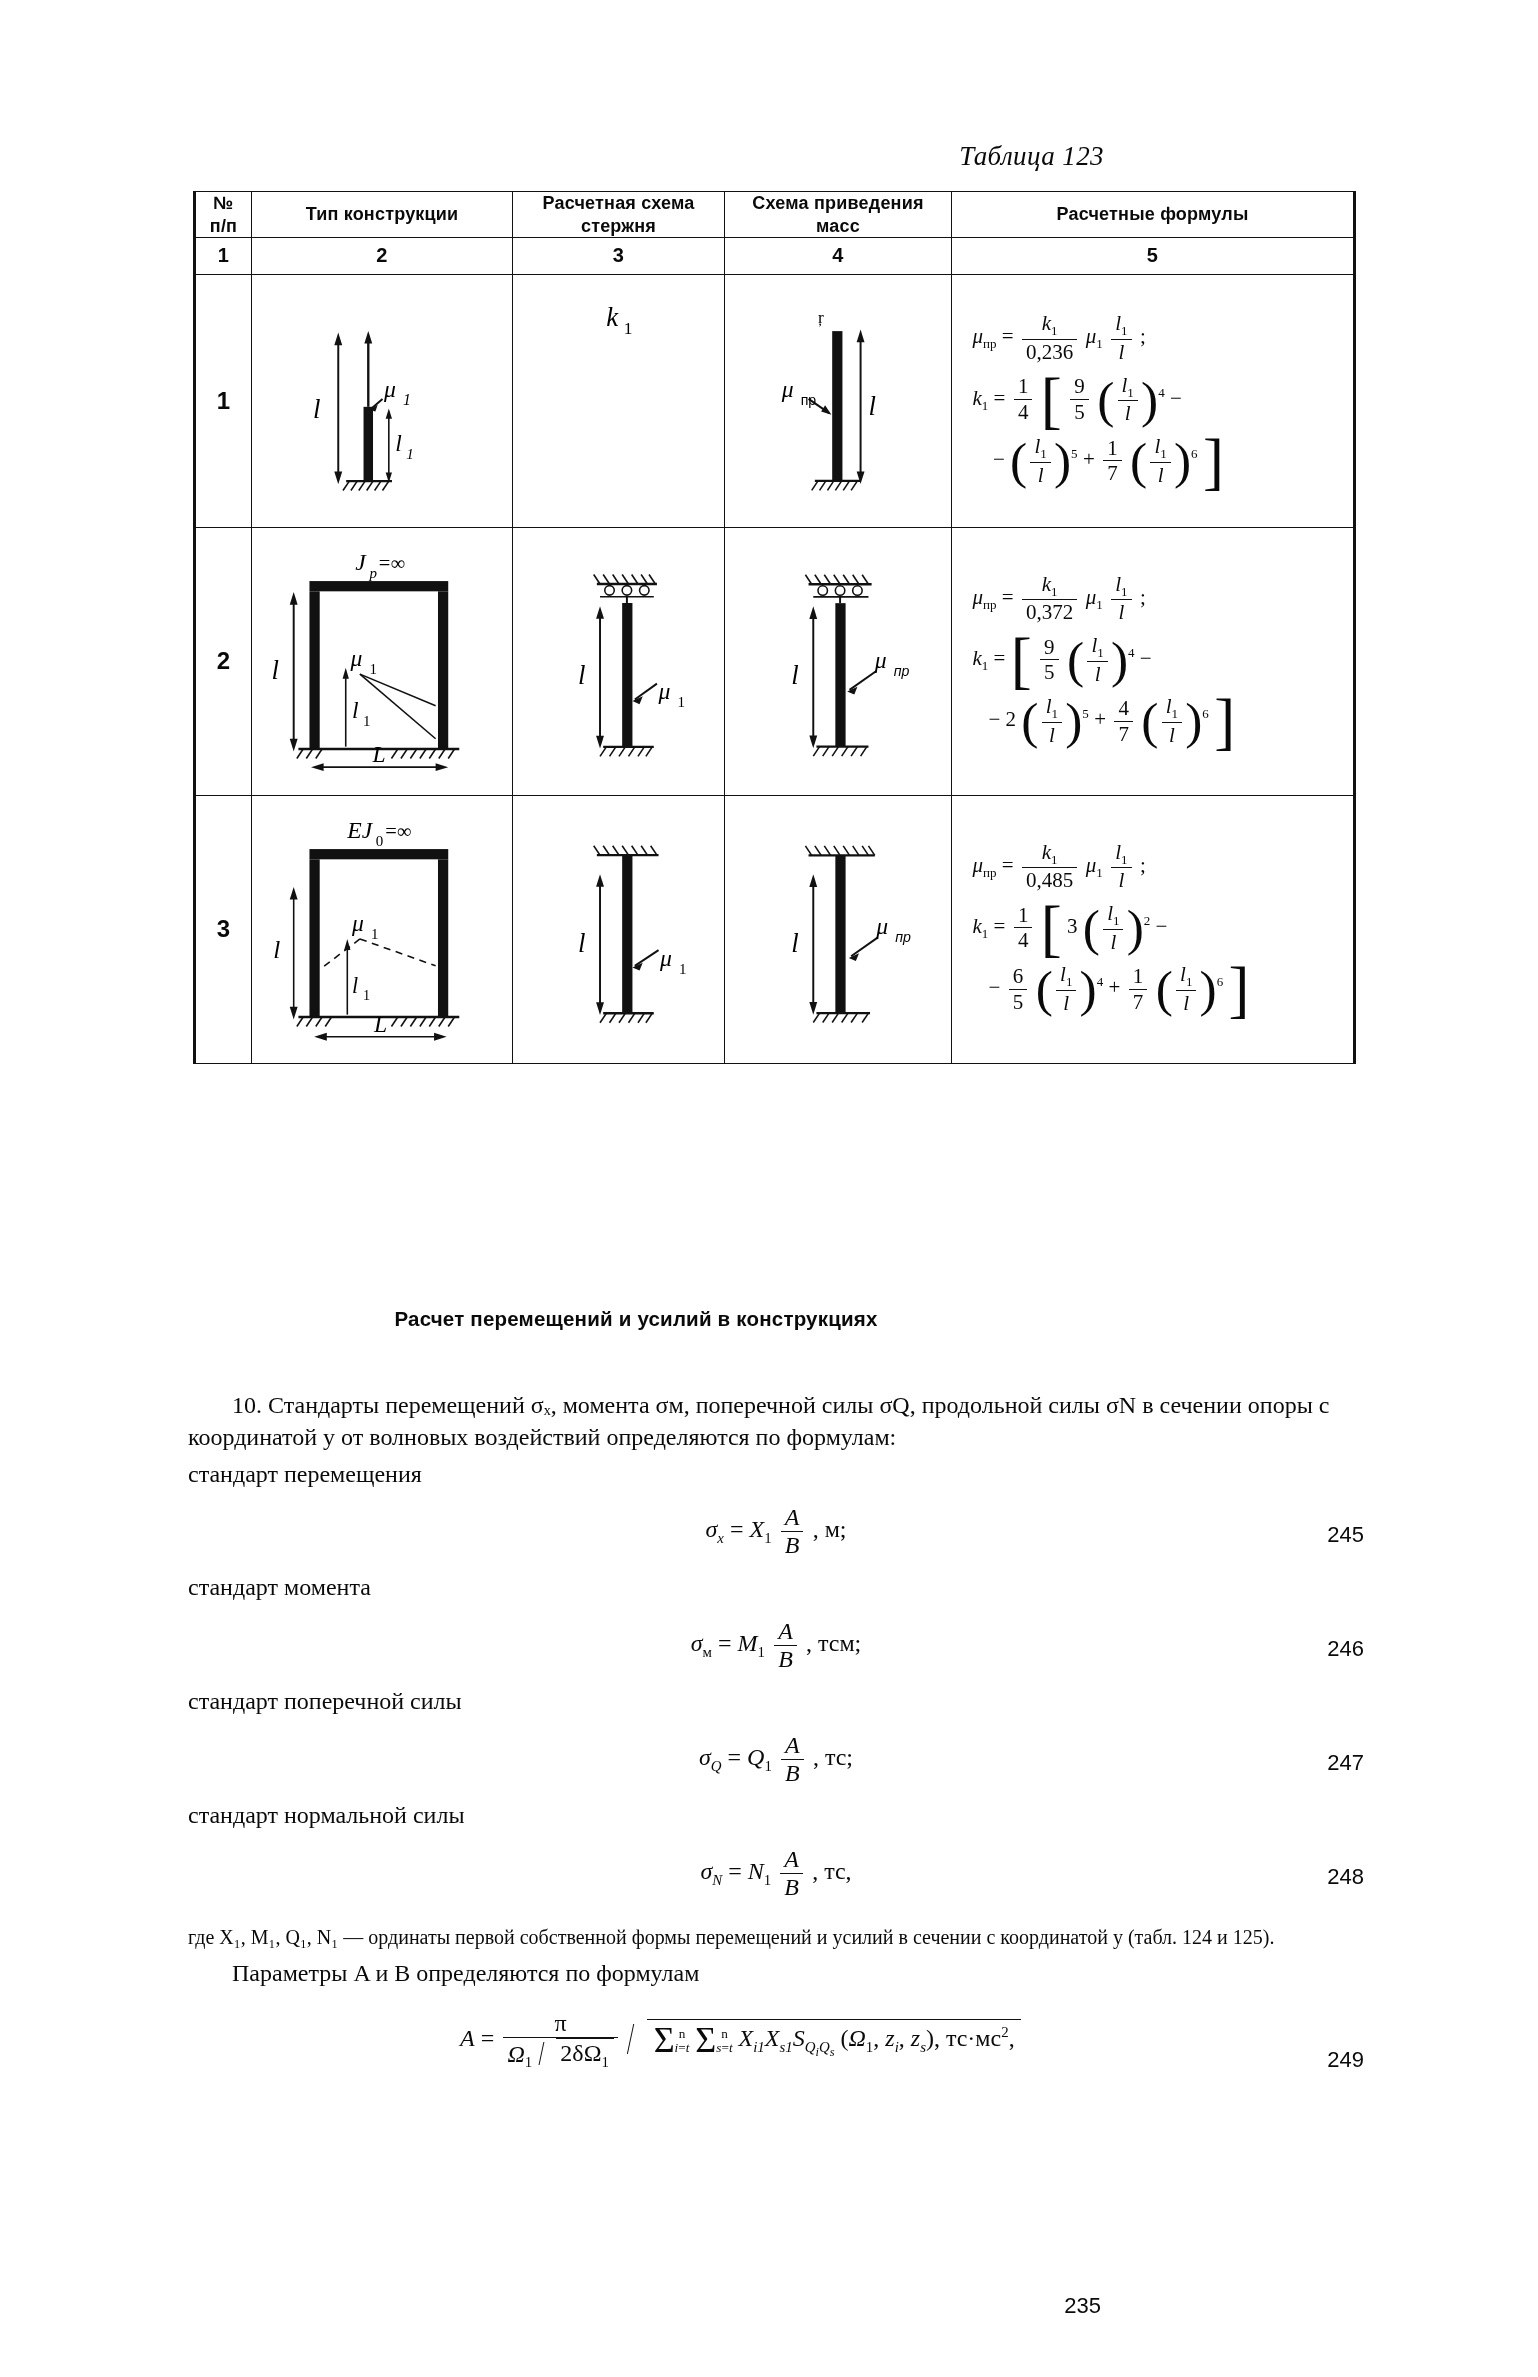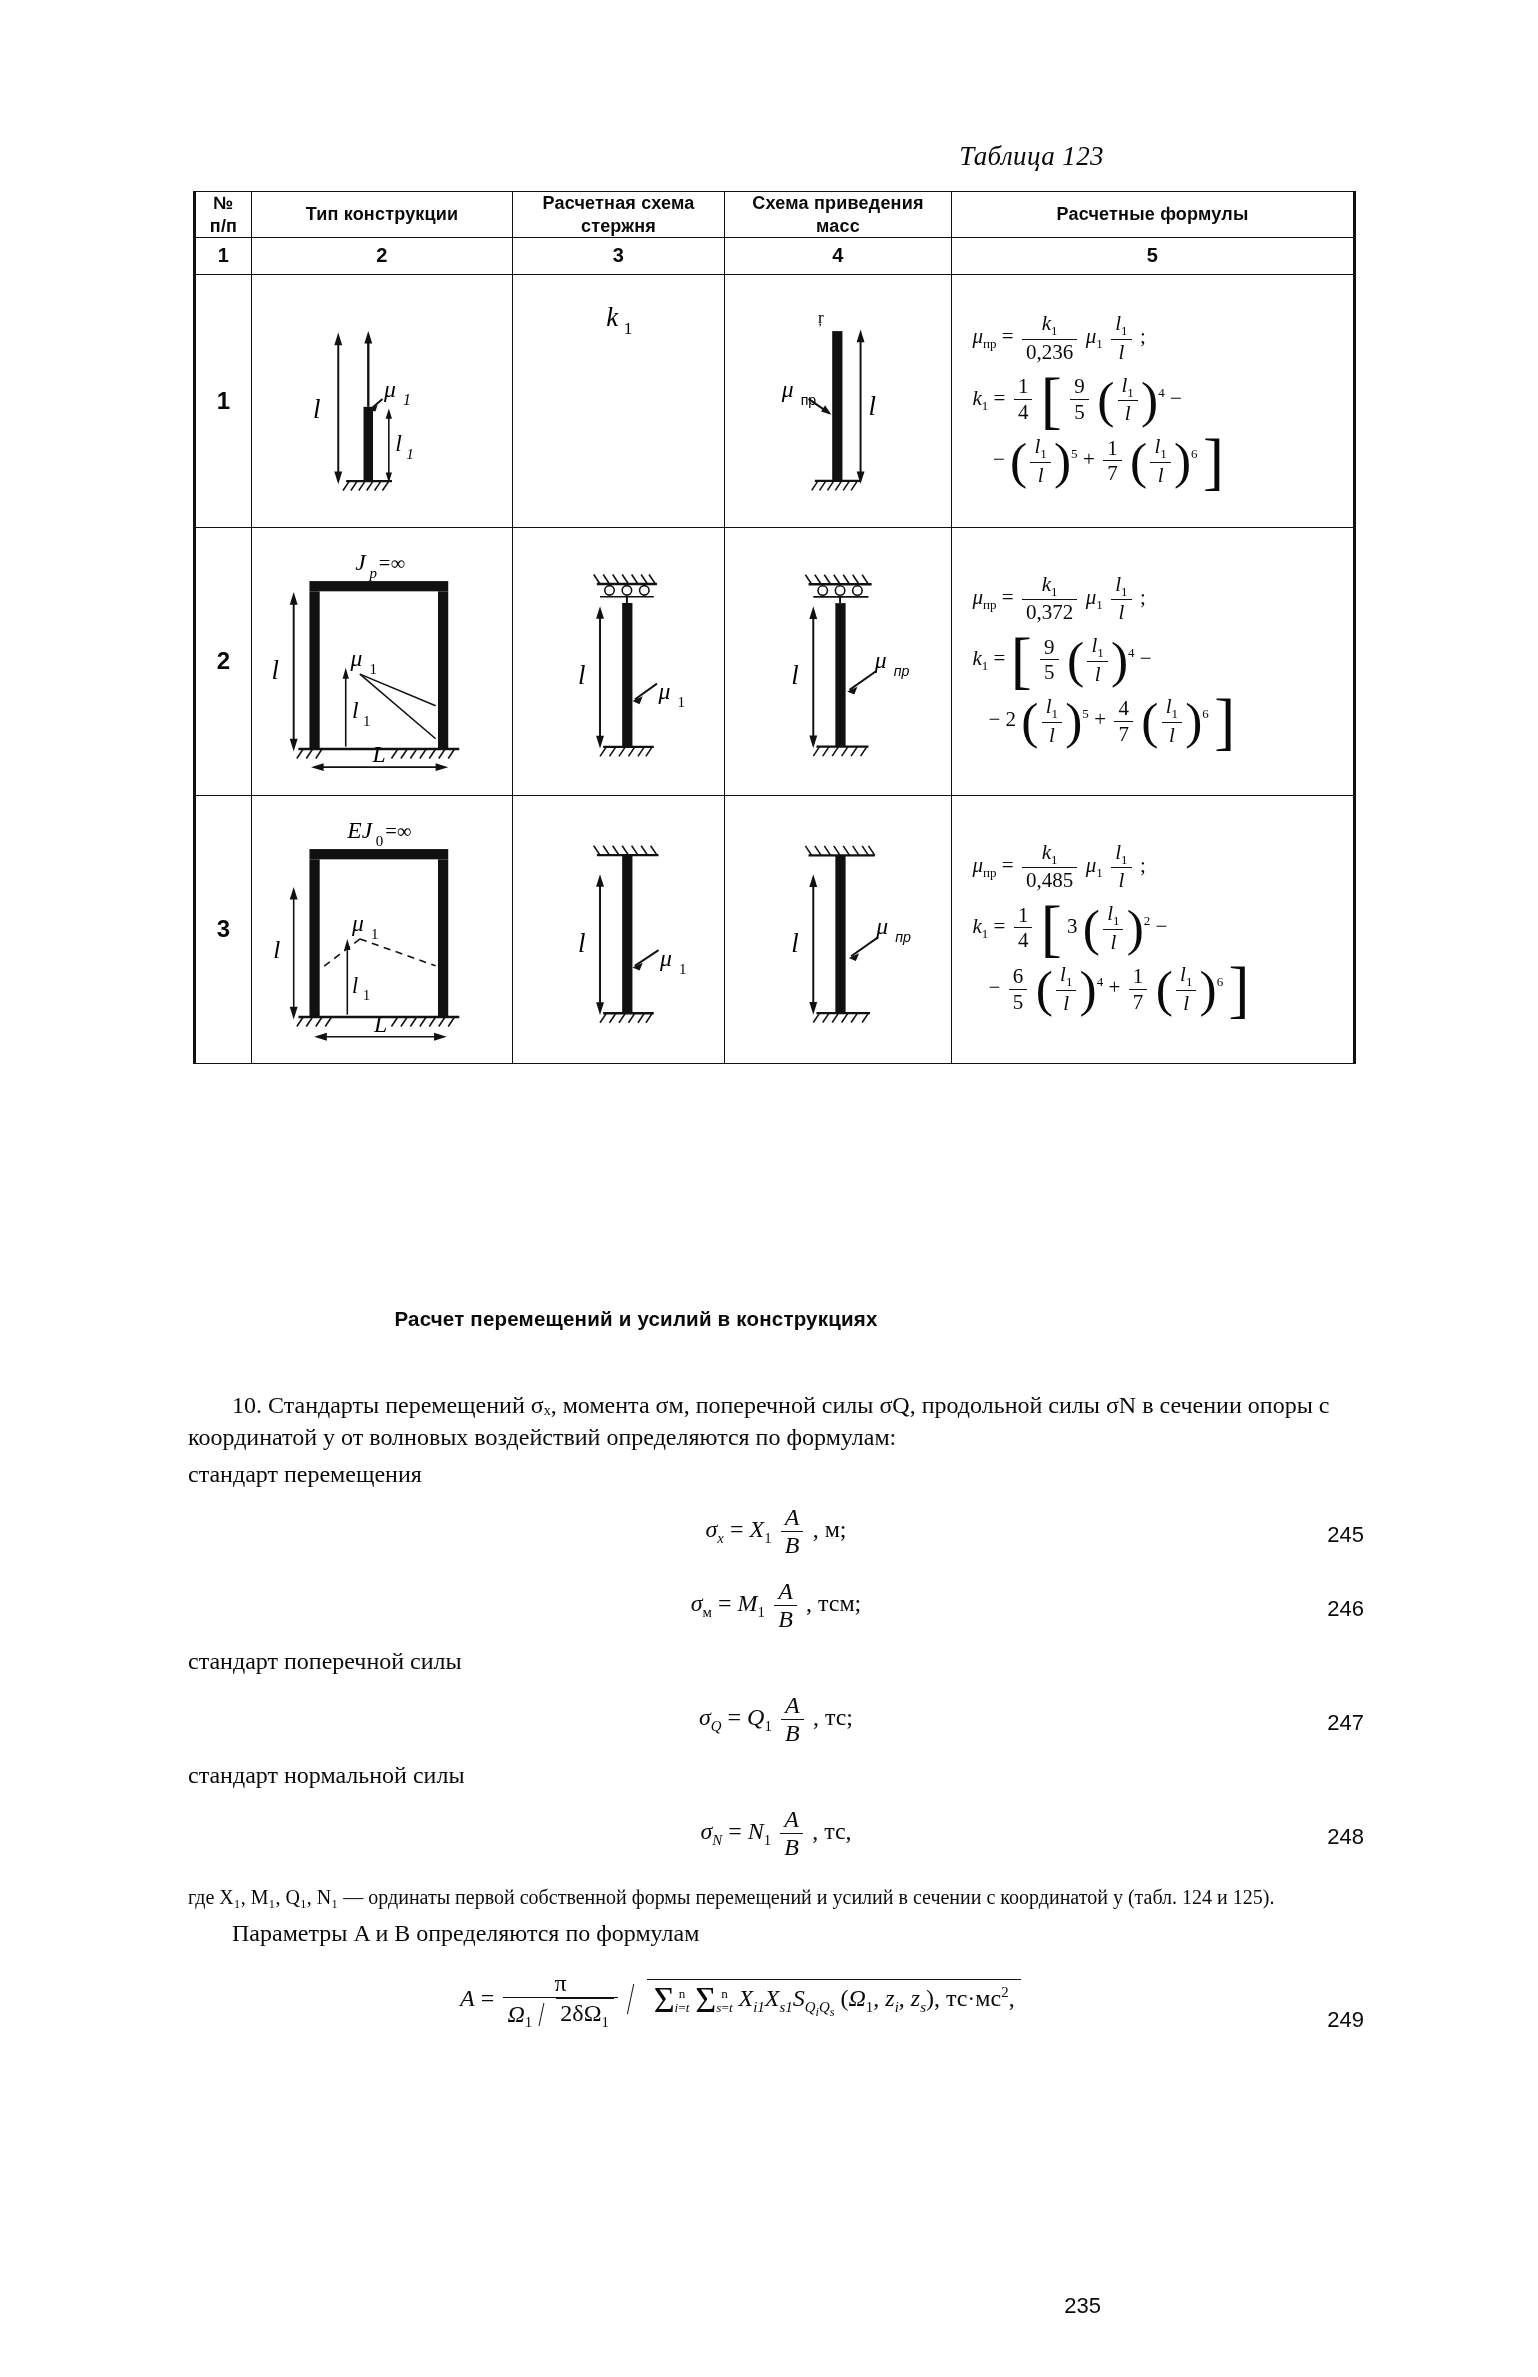--- a/index.html
+++ b/index.html
@@ -657,20 +657,21 @@
       <div class="eqcenter">
         <span class="it">σ</span><span class="sub it">x</span>
         <span>=</span>
         <span class="it">X</span><span class="sub">1</span>
         <span class="frac"><span class="n it">A</span><span class="d it">B</span></span>
         <span>, м;</span>
       </div>
       <span class="eqnum">245</span>
     </div>
 
+    <p class="label">стандарт момента</p>
 
     <div class="eqrow">
       <div class="eqcenter">
         <span class="it">σ</span><span class="sub">м</span>
         <span>=</span>
         <span class="it">M</span><span class="sub">1</span>
         <span class="frac"><span class="n it">A</span><span class="d it">B</span></span>
         <span>, тсм;</span>
       </div>
       <span class="eqnum">246</span>

